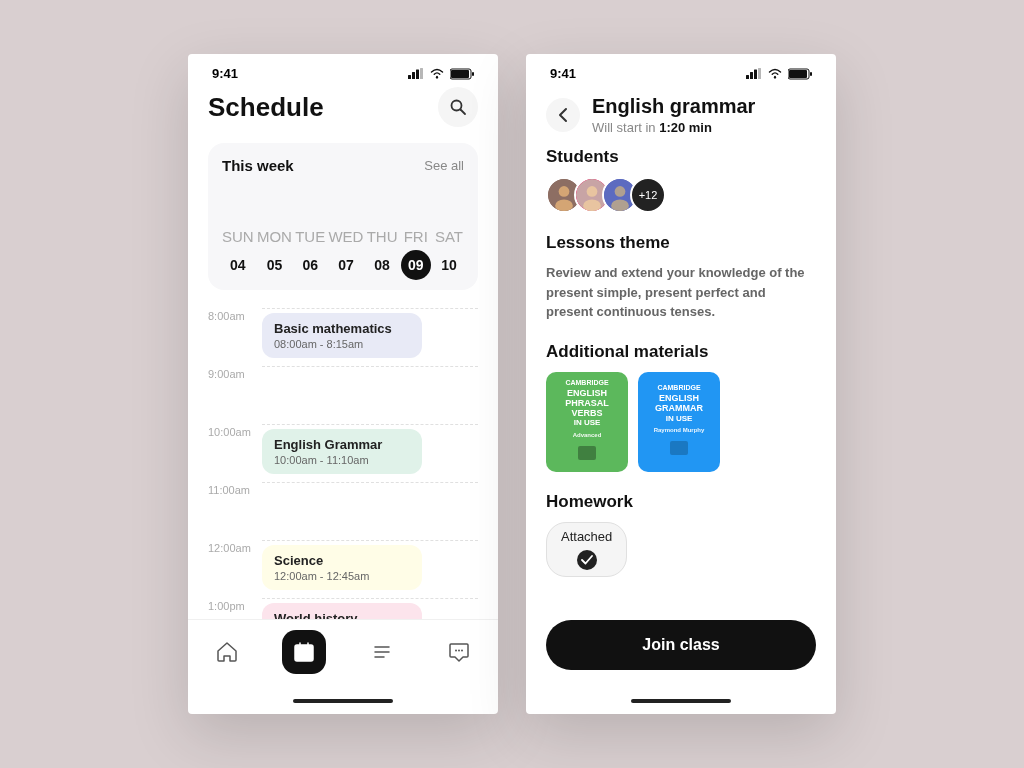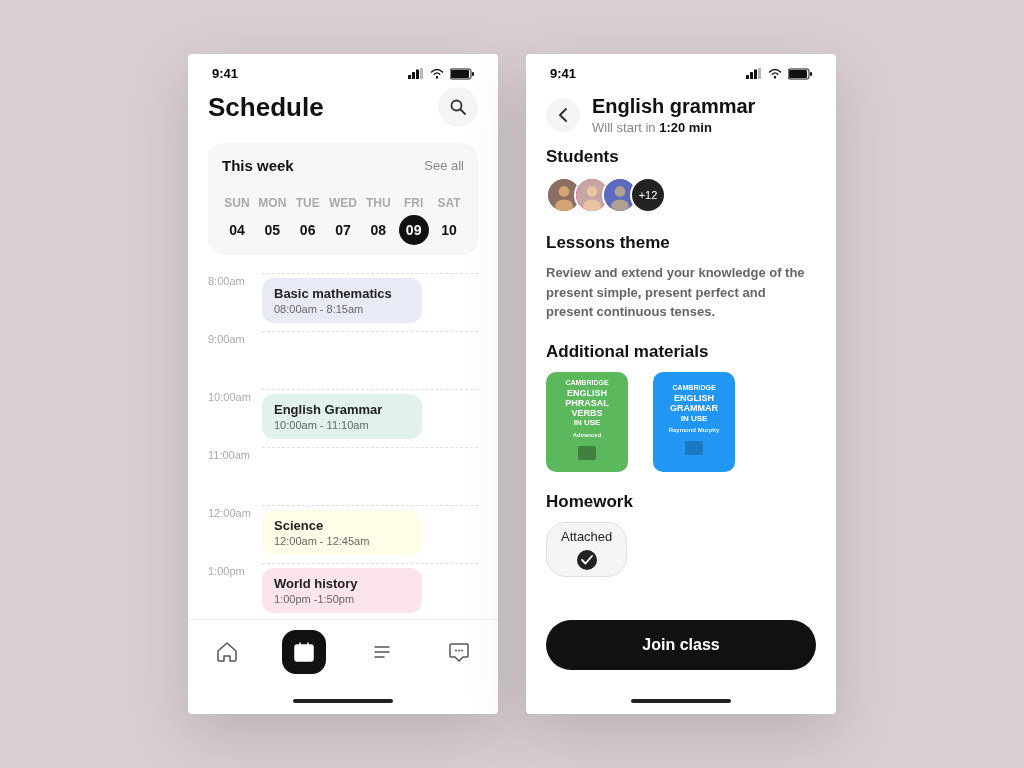--- a/index.html
+++ b/index.html
@@ -80,21 +80,21 @@
     .this-week-section {
       background: #f7f7f9;
       border-radius: 16px;
       padding: 14px 14px 10px;
       margin-bottom: 18px;
     }
     .this-week-header {
       display: flex;
       justify-content: space-between;
       align-items: center;
-      margin-bottom: 22px;
+      margin-bottom: 10px;
     }
     .this-week-label {
       font-size: 15px;
       font-weight: 600;
       color: #111;
     }
     .see-all {
       font-size: 13px;
       color: #888;
       cursor: pointer;
@@ -103,24 +103,25 @@
       display: flex;
       justify-content: space-between;
     }
     .day-col {
       display: flex;
       flex-direction: column;
       align-items: center;
       gap: 5px;
     }
     .day-name {
-      font-size: 12px;
+      font-size: 15px;
       color: #aaa;
-      font-weight: 700;
+      font-weight: 400;
       text-transform: uppercase;
+      margin-top: 44px;
     }
     .day-num {
       font-size: 14px;
       font-weight: 600;
       color: #111;
       width: 30px;
       height: 30px;
       display: flex;
       align-items: center;
       justify-content: center;
@@ -287,21 +288,21 @@
       font-size: 13px;
       color: #666;
       line-height: 1.5;
       font-weight: bold;
     }
     .materials-section {
       margin-bottom: 20px;
     }
     .materials-row {
       display: flex;
-      gap: 25px;
+      gap: 10px;
     }
     .book-card {
       width: 82px;
       height: 100px;
       border-radius: 10px;
       overflow: hidden;
       display: flex;
       flex-direction: column;
       align-items: center;
       justify-content: center;

